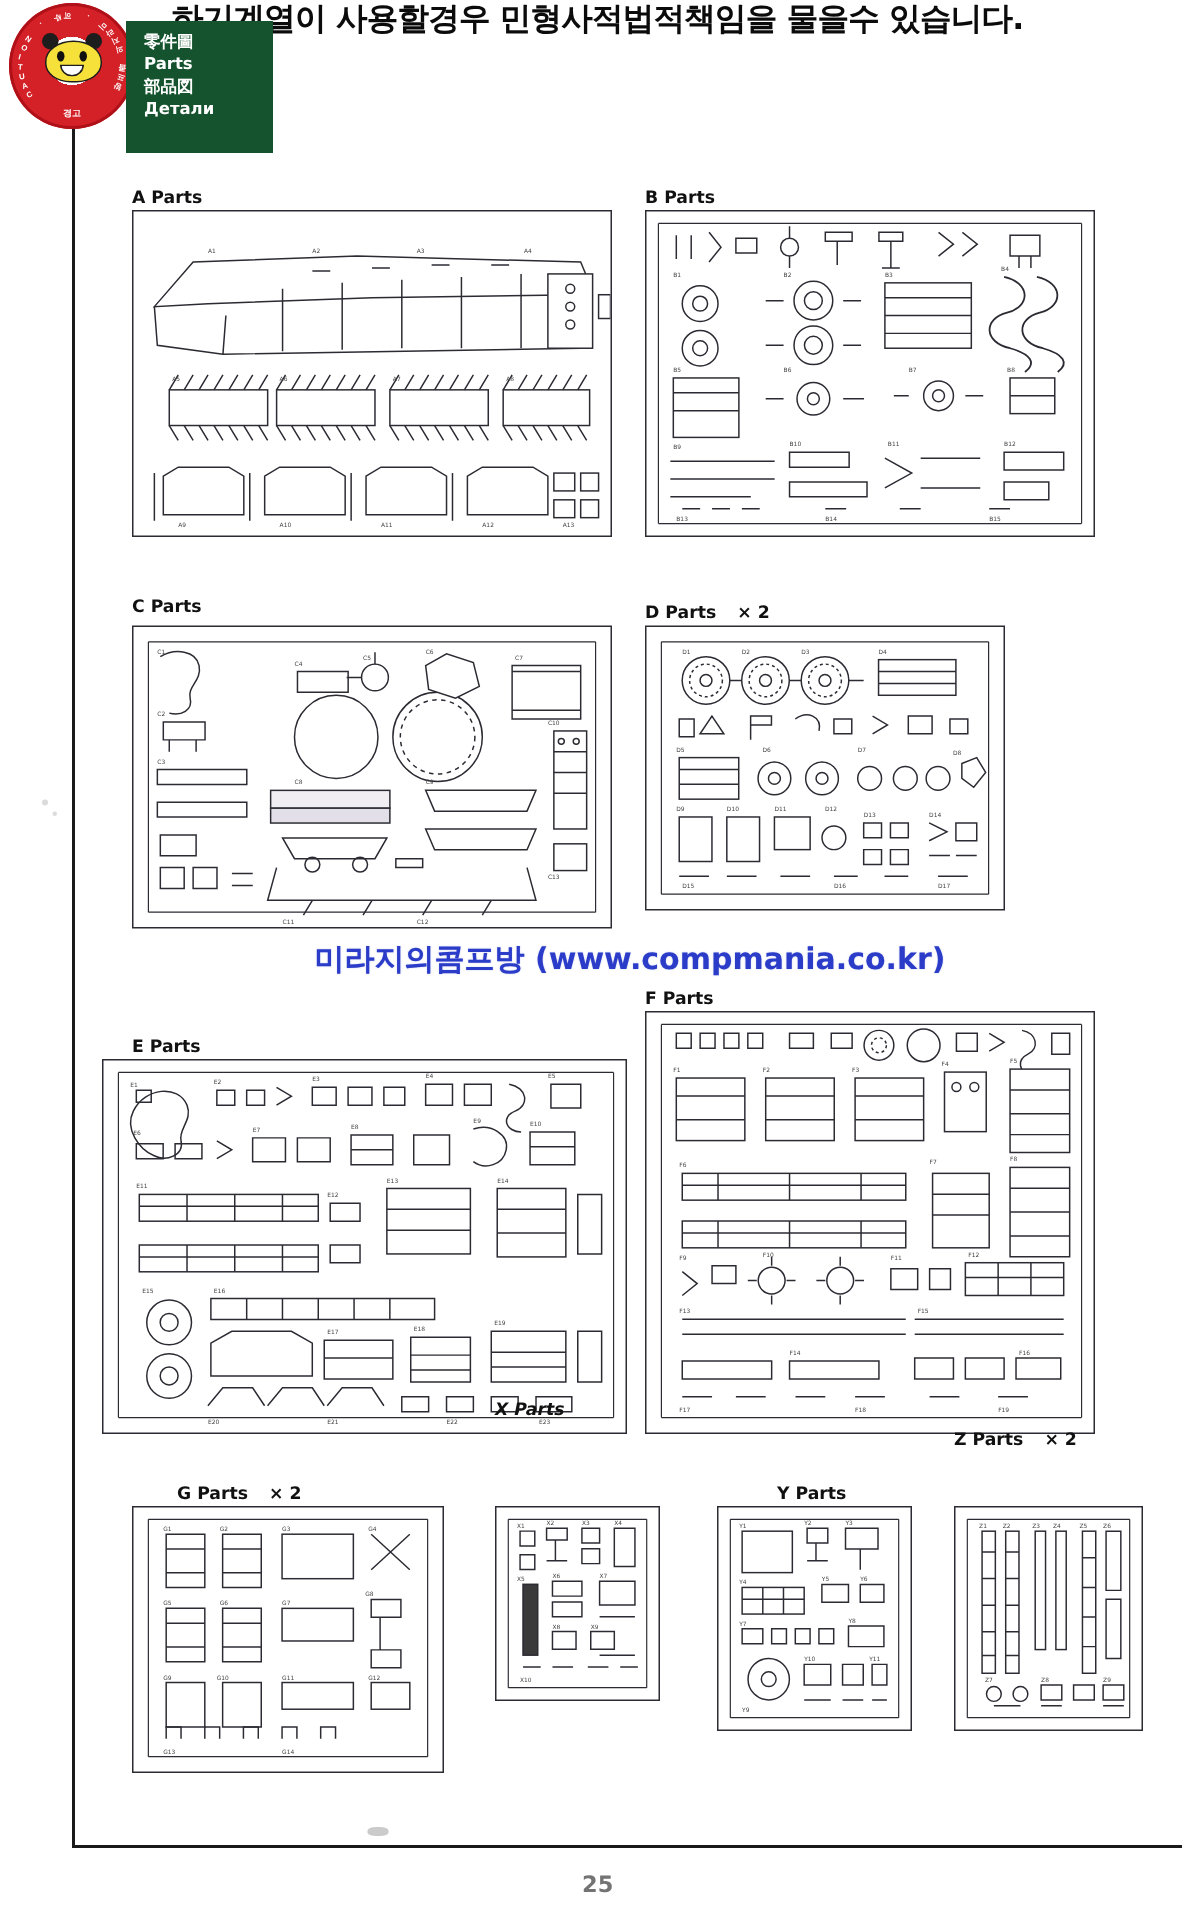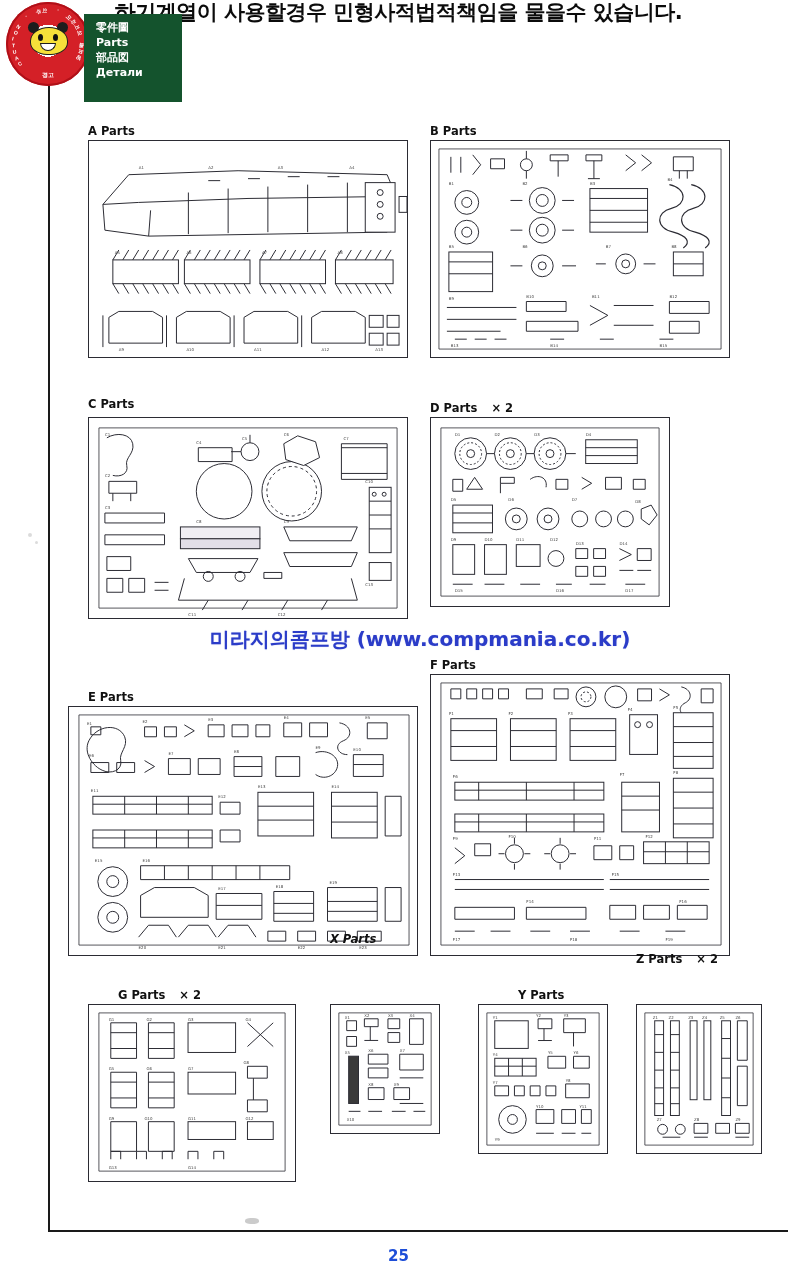--- a/index.html
+++ b/index.html
@@ -101,21 +101,21 @@
     text-align:center;color:#2b3cc8;
     font-family:"DejaVu Sans", sans-serif;
     font-size:20px;font-weight:600;
     text-shadow:0 0 1px rgba(43,60,200,.35);
     white-space:nowrap;
   }
   
   .page-num{
     position:absolute;left:0;top:1247px;width:797px;text-align:center;
     font-size:15px;font-weight:700;font-family:"DejaVu Sans", sans-serif;
-    color:#1d4ed8;
+    color:#737373;
   }
   
   .speck{position:absolute;background:#cfcfcf;border-radius:50%;opacity:.75;}
 </style>
 </head>
 <body>
 
 <div class="page-border"></div>
 
 <div class="warn-band">

